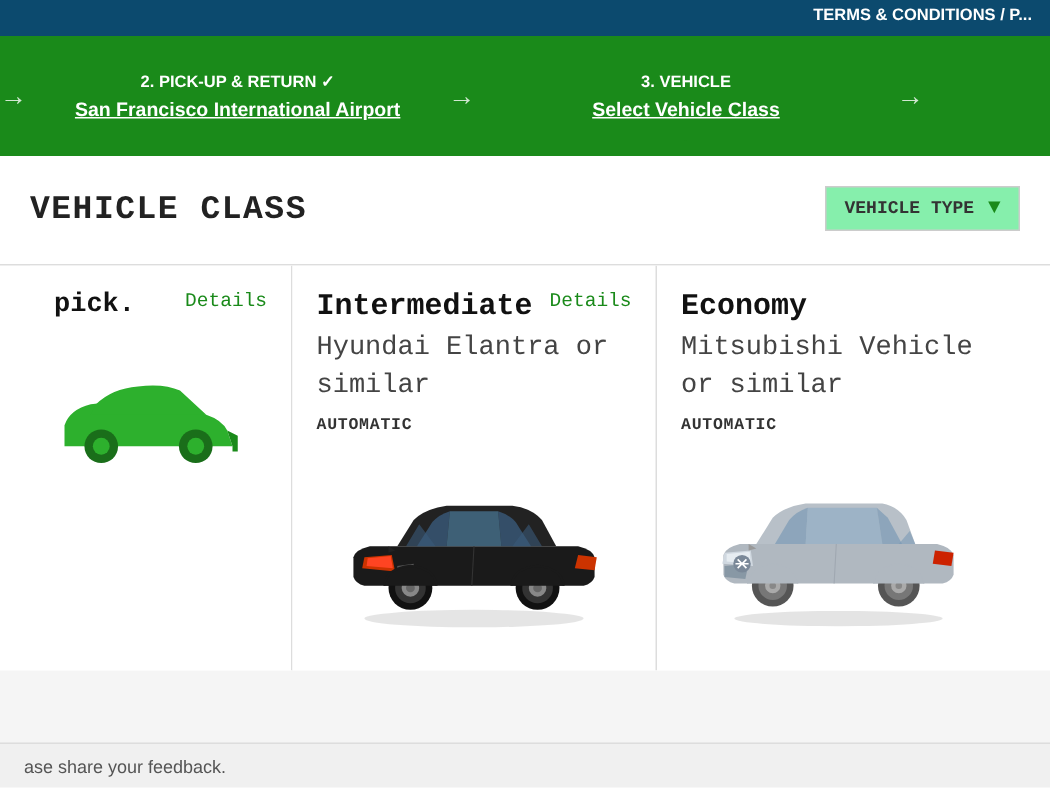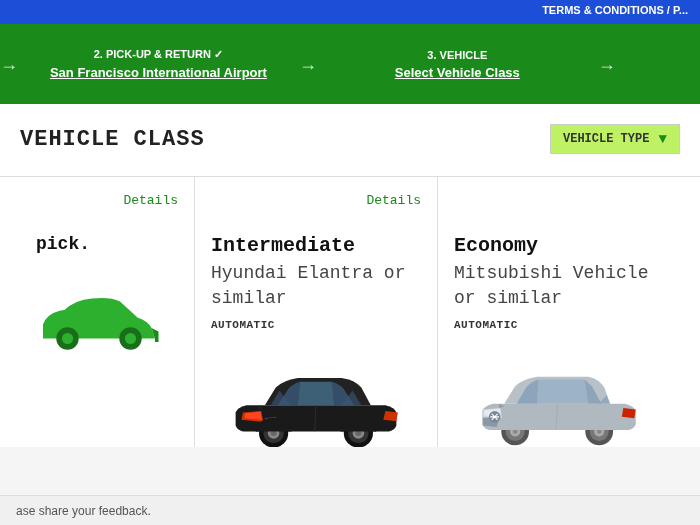--- a/index.html
+++ b/index.html
@@ -7,21 +7,21 @@
       font-family: Arial, sans-serif;
       width: 700px;
       height: 525px;
       overflow: hidden;
       background: #f5f5f5;
       position: relative;
     }
 
     
     .top-bar {
-      background: #1d4ed8;
+      background: #0c4a6e;
       color: white;
       text-align: right;
       padding: 4px 12px;
       font-size: 11px;
       font-weight: bold;
       height: 24px;
     }
 
     
     .progress-bar {
@@ -104,21 +104,21 @@
 
     .vehicle-type-dropdown {
       display: flex;
       align-items: center;
       border: 1px solid #ccc;
       padding: 6px 12px;
       font-size: 12px;
       font-weight: bold;
       color: #333;
       cursor: pointer;
-      background: #bef264;
+      background: #86efac;
       min-width: 130px;
       justify-content: space-between;
     }
 
     .chevron-down {
       color: #1a8a1a;
       font-size: 14px;
       margin-left: 8px;
     }
 
@@ -154,21 +154,20 @@
       display: flex;
       justify-content: space-between;
       align-items: flex-start;
       margin-bottom: 4px;
     }
 
     .car-name {
       font-size: 20px;
       font-weight: 900;
       color: #111;
-      margin-top: 41px;
     }
 
     .details-link {
       color: #1a8a1a;
       font-size: 13px;
       cursor: pointer;
       text-decoration: none;
       white-space: nowrap;
     }
 

